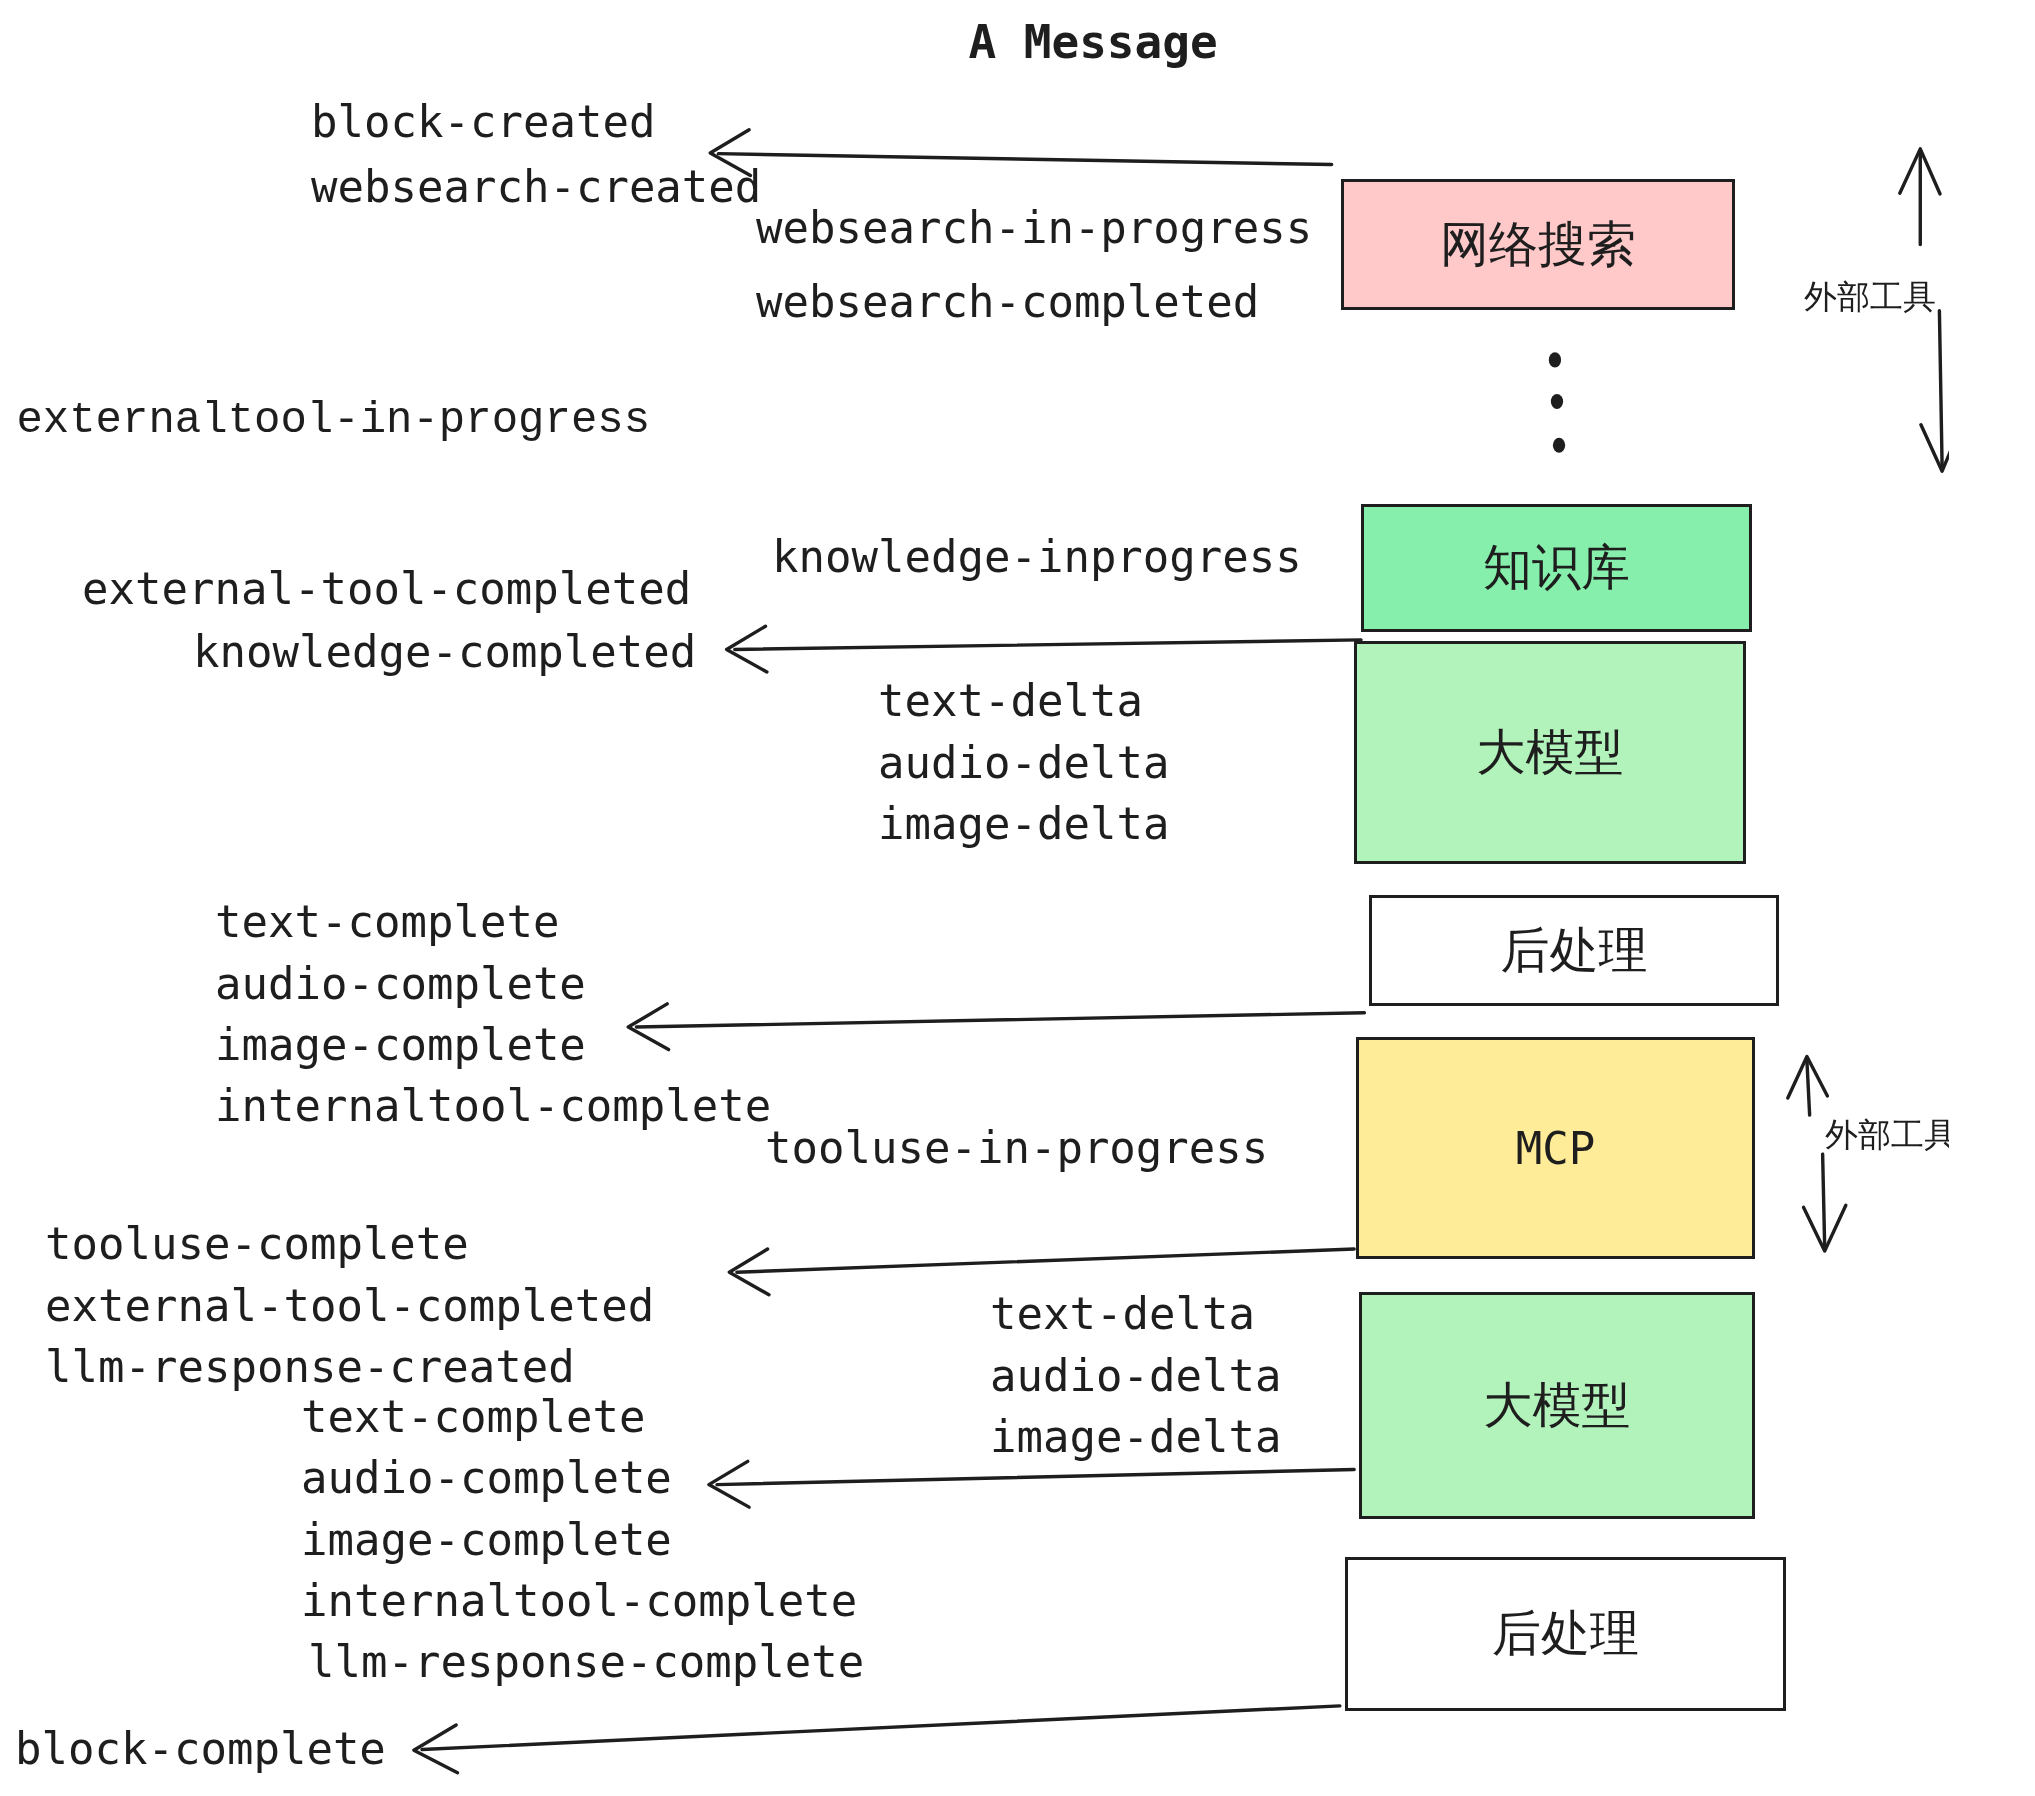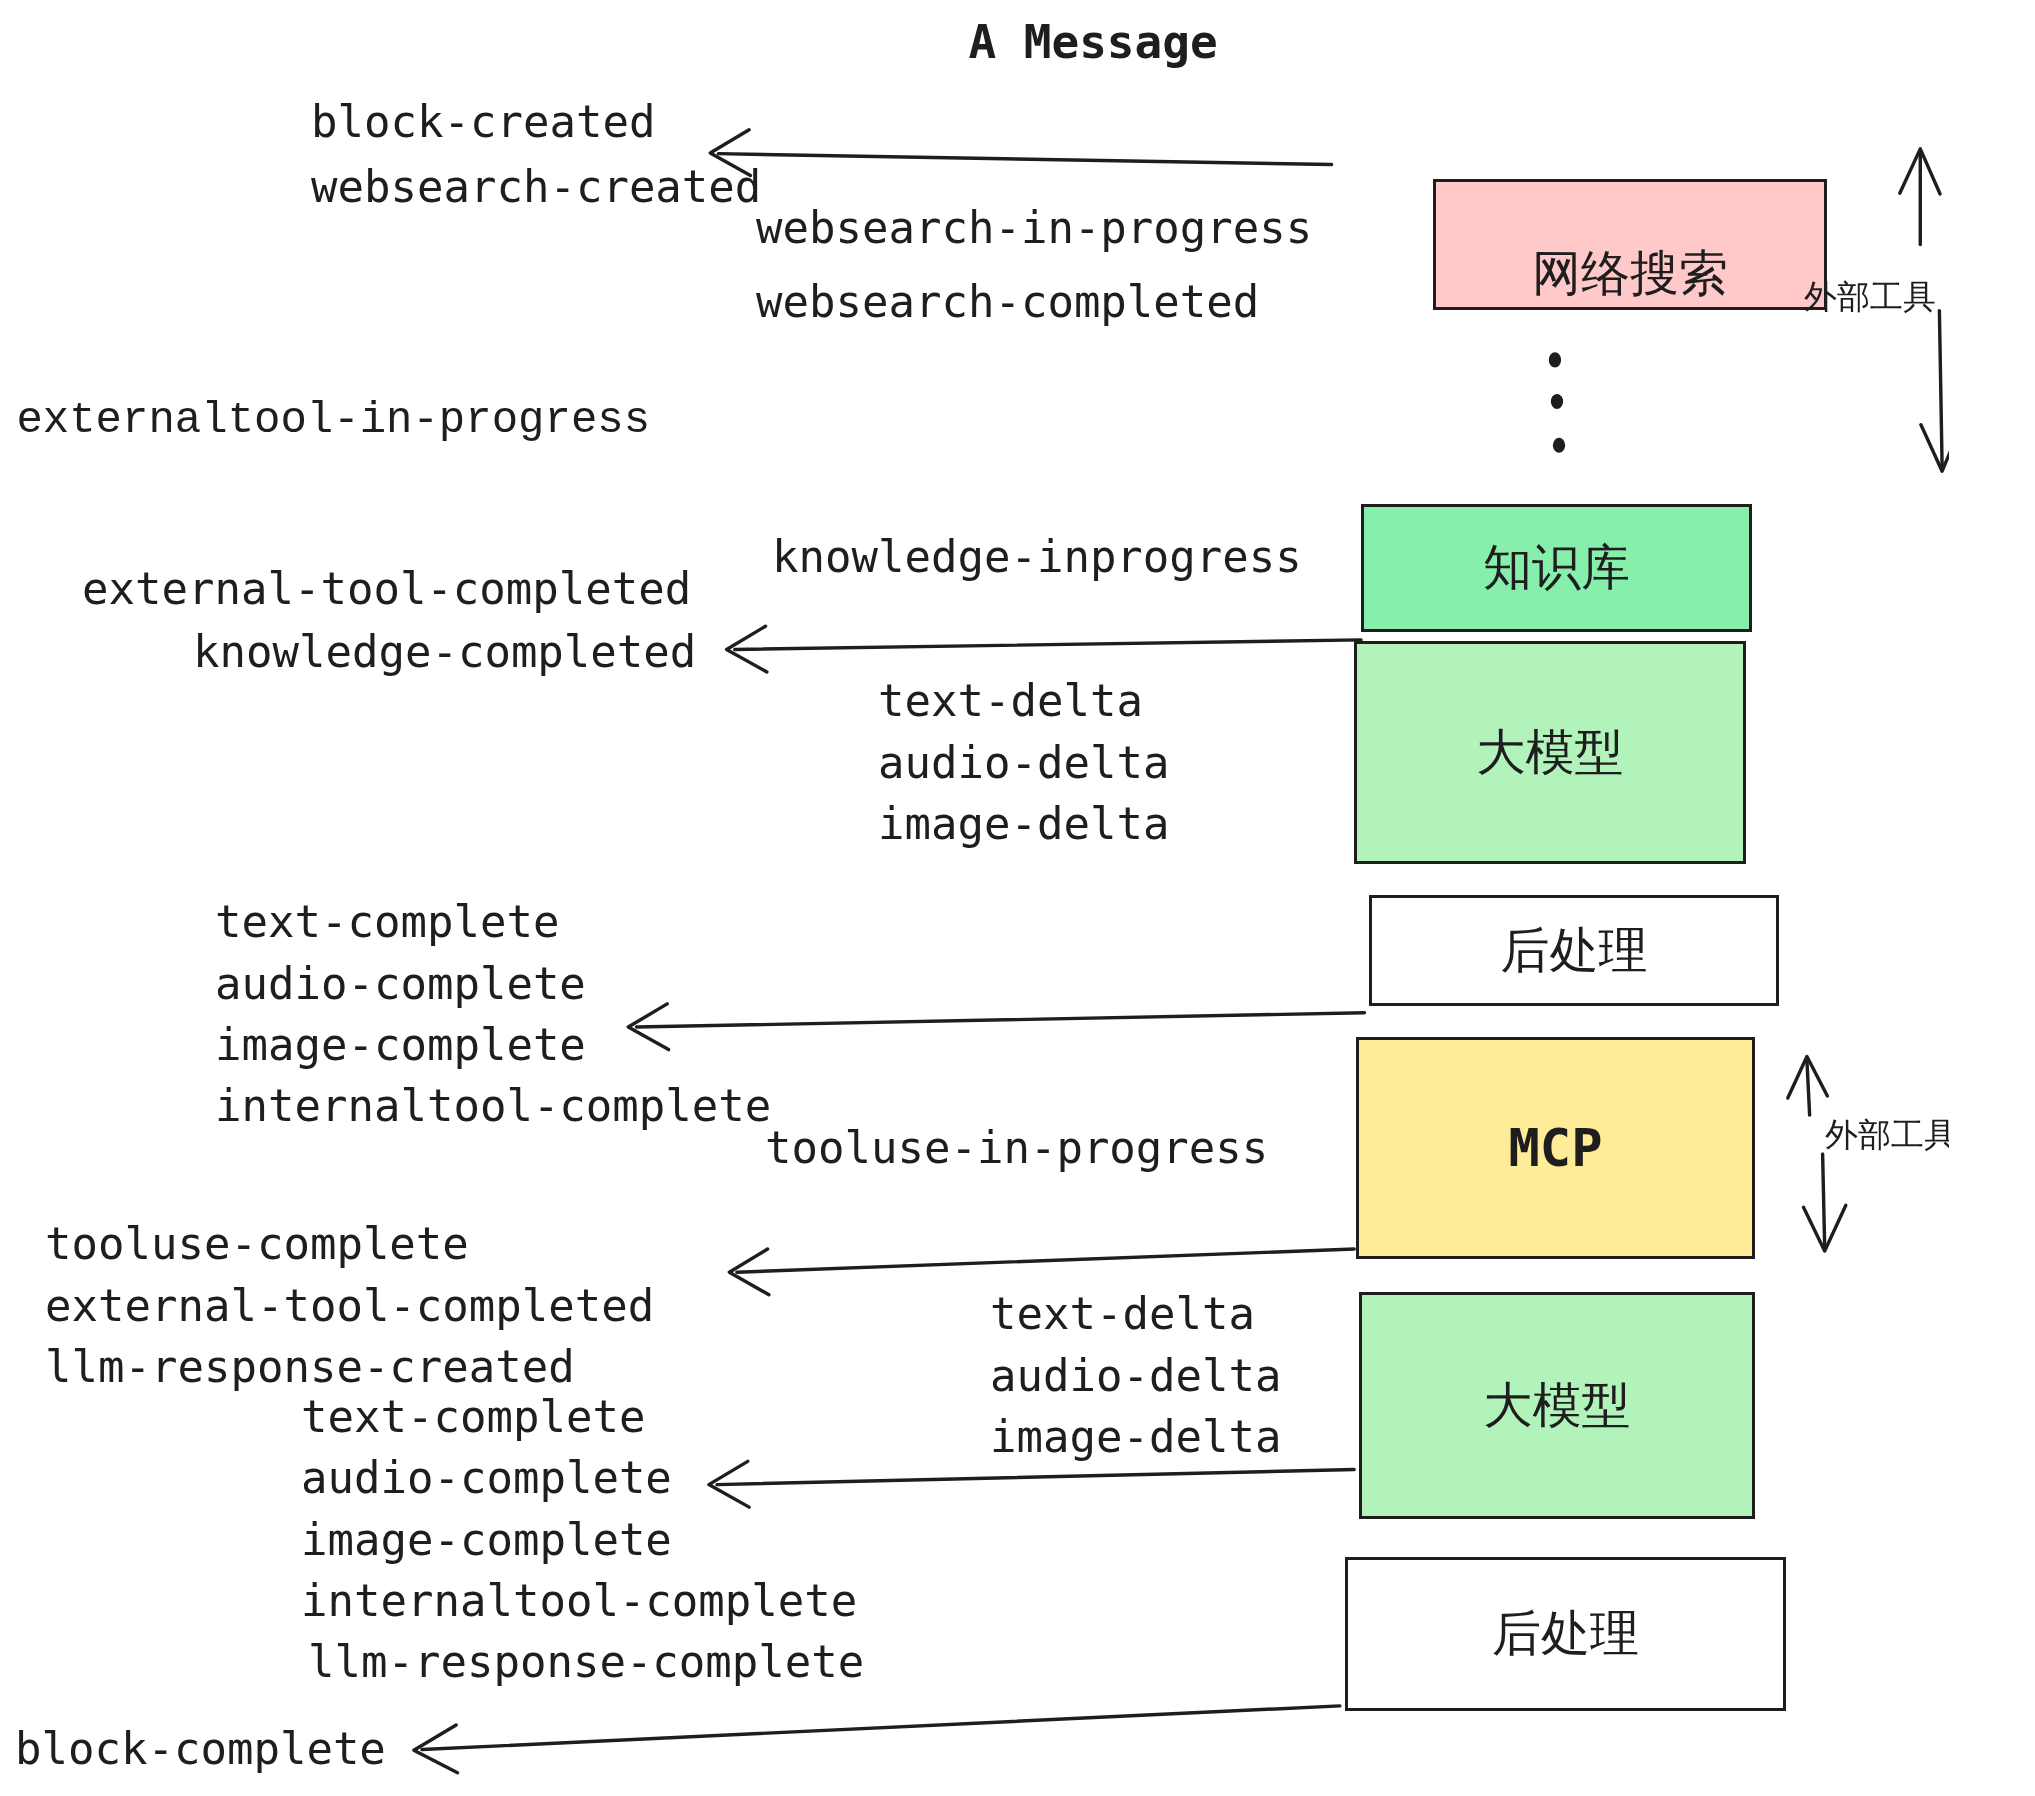--- a/index.html
+++ b/index.html
@@ -31,21 +31,21 @@
     position:absolute;
     border:3.4px solid #1e1e1e;
     display:flex;
     align-items:center;
     justify-content:center;
     box-sizing:border-box;
     font-size:49px;
     font-family:"DejaVu Sans", sans-serif;
     color:#1e1e1e;
   }
-  .box.mcp-font{font-family:"DejaVu Sans Mono", monospace;font-size:52px;font-weight:700;}
+  .box.mcp-font{font-family:"DejaVu Sans Mono", monospace;font-size:44px;font-weight:400;}
   .side-label{
     position:absolute;
     font-size:33px;
     white-space:nowrap;
     font-family:"DejaVu Sans", sans-serif;
     color:#1e1e1e;
   }
   svg{position:absolute;left:0;top:0;}
 </style>
 </head>
@@ -107,21 +107,21 @@
 
     <g fill="#1e1e1e" stroke="none">
       <ellipse cx="2277" cy="527" rx="9" ry="11"></ellipse>
       <ellipse cx="2280" cy="588" rx="9" ry="11"></ellipse>
       <ellipse cx="2283" cy="652" rx="9" ry="11"></ellipse>
     </g>
   </svg>
 
   <div class="title" style="left:1093px; top:15px;">A Message</div>
 
-  <div class="box" style="left:1433px; top:179px;  width:394px; height:131px; background:#ffc9c9;align-items:flex-end;">
+  <div class="box" style="left:1341px; top:179px;  width:394px; height:131px; background:#ffc9c9;">
     <span>网络搜索</span>
   </div>
   <div class="box" style="left:1361px; top:504px;  width:391px; height:128px; background:#86efac;">
     <span>知识库</span>
   </div>
   <div class="box" style="left:1354px; top:641px;  width:392px; height:223px; background:#b2f2bb;">
     <span>大模型</span>
   </div>
   <div class="box" style="left:1369px; top:895px; width:410px; height:111px; background:#ffffff;">
     <span>后处理</span>

